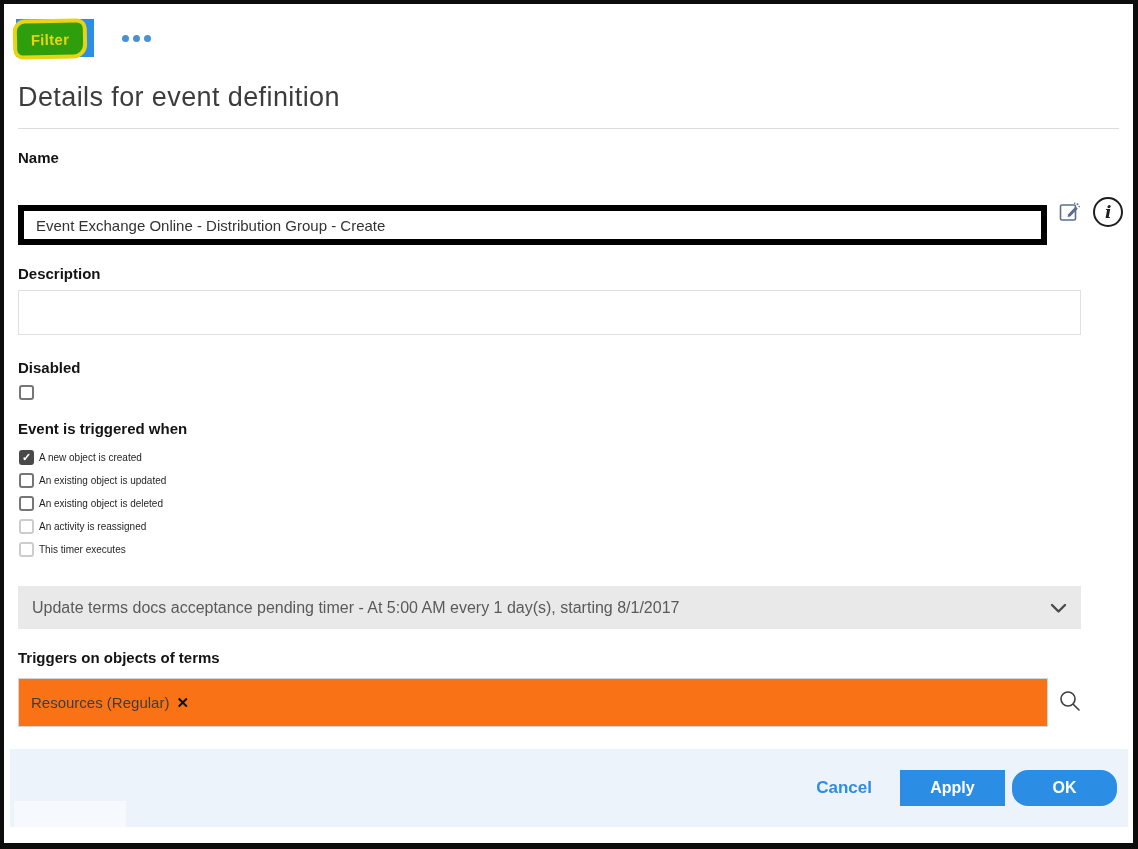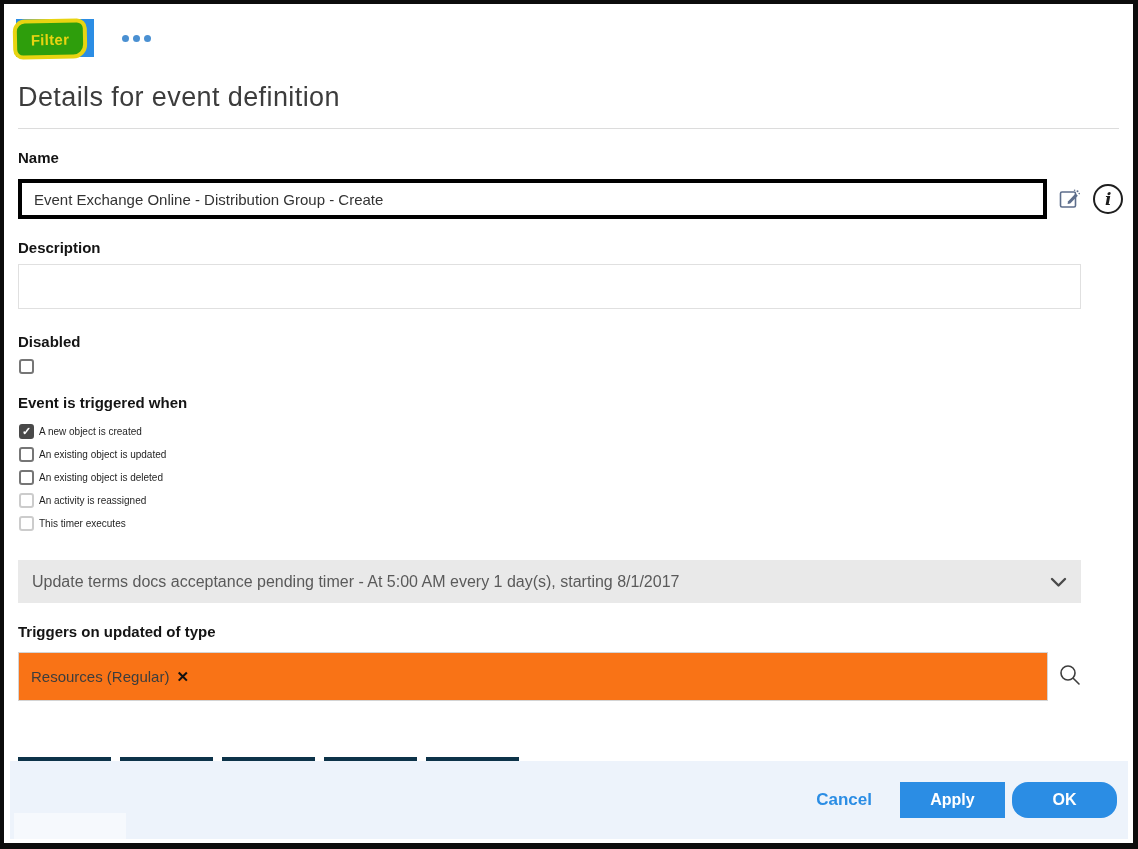--- a/index.html
+++ b/index.html
@@ -50,23 +50,23 @@
     letter-spacing:0.4px;
     padding-bottom:15px;
     border-bottom:1px solid #dcdcdc;
   }
 
   
   .field-label { margin:20px 4px 0 4px; font-size:15px; font-weight:bold; color:#141414; }
   .name-row { display:flex; align-items:center; margin-top:13px; margin-left:4px; }
   .text-input {
     width:1040px; height:40px;
-    border:4px solid #000000; background:#fff;
+    border:6px solid #000000; background:#fff;
     font-family:"Liberation Sans",sans-serif;
-    font-size:15px; color:#333; padding:0 12px;
+    font-size:15px; color:#333; padding:0 12px;margin-top:26px;
   }
   .edit-icon-btn { background:none; border:none; cursor:pointer; margin-left:10px; display:flex; }
   .info-icon {
     margin-left:12px;
     width:30px; height:30px; border:2px solid #1e1e1e; border-radius:50%;
     display:flex; align-items:center; justify-content:center;
     font-family:"DejaVu Serif", serif; font-style:italic; font-size:17px; font-weight:bold; color:#1e1e1e;
   }
   .desc-box {
     margin:8px 0 0 4px;
@@ -120,21 +120,21 @@
   .list-actions { display:flex; gap:9px; margin:56px 0 0 4px; }
   .navy-btn {
     width:93px; height:34px;
     background:var(--navy,#0d3349); color:#fff;
     border:none; cursor:pointer;
     font-family:"Liberation Sans",sans-serif; font-size:15px; font-weight:bold;
   }
 
   
   .footer {
-    position:absolute; left:6px; right:5px; bottom:4px; height:78px;
+    position:absolute; left:6px; right:5px; bottom:16px; height:78px;
     background:var(--footer-bg,#edf3fb);
     display:flex; align-items:center; justify-content:flex-end;
     padding-right:11px;
   }
   .watermark { position:absolute; left:4px; bottom:0; width:112px; height:26px; background:rgba(255,255,255,0.5); }
   .cancel-link {
     background:none; border:none; cursor:pointer;
     font-family:"Liberation Sans",sans-serif;
     font-size:17px; font-weight:bold; color:var(--primary-blue,#2b8de4);
     margin-right:28px;
@@ -244,21 +244,21 @@
       <div class="timer-select">
         <span class="sel-text">Update terms docs acceptance pending timer - At 5:00 AM every 1 day(s), starting 8/1/2017</span>
         <span class="chevron">
           <svg width="17" height="11" viewBox="0 0 17 11" fill="none">
             <path d="M2 2 L8.5 8.5 L15 2" stroke="#4a4a4a" stroke-width="2.4" stroke-linecap="round" stroke-linejoin="round"></path>
           </svg>
         </span>
       </div>
 
       
-      <div class="field-label">Triggers on updated of type</div>
+      <div class="field-label">Triggers on objects of terms</div>
       <div class="triggers-row">
         <div class="tag-input">
           <span class="tag">
             <span>Resources (Regular)</span>
             <span class="tag-x">✕</span>
           </span>
         </div>
         <button class="search-btn">
           <span>
             <svg width="26" height="26" viewBox="0 0 26 26" fill="none">

